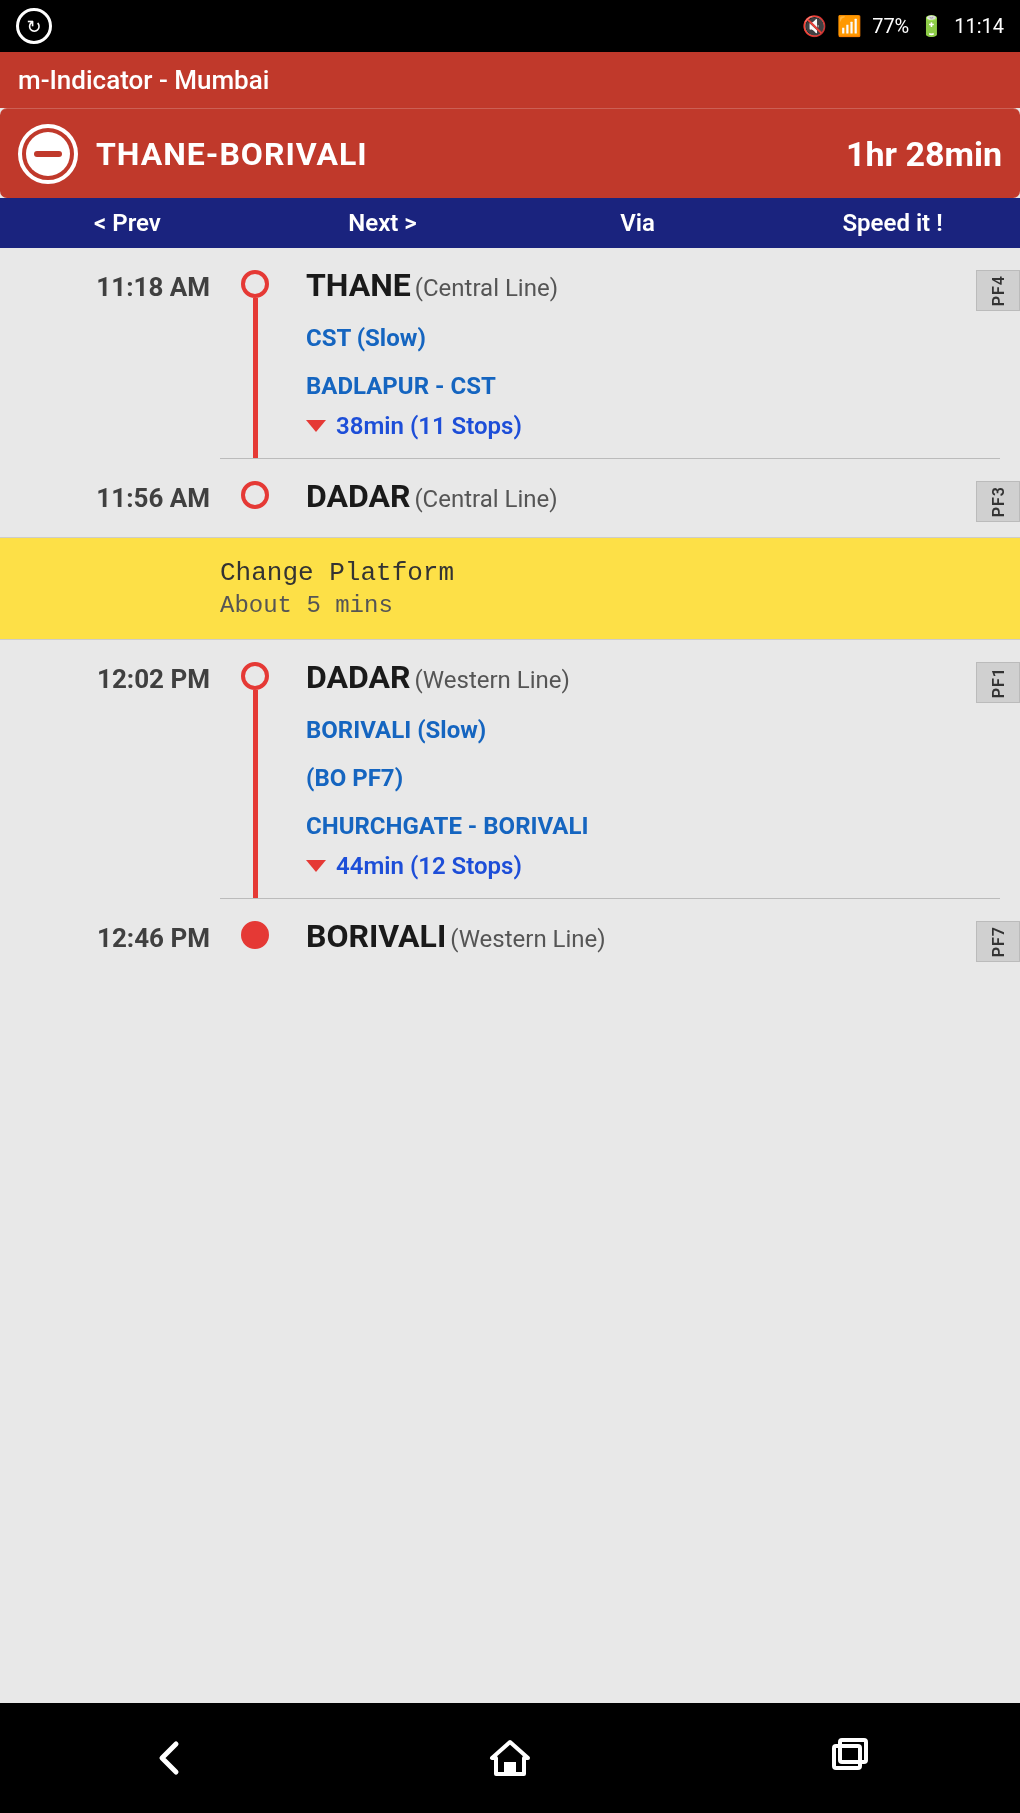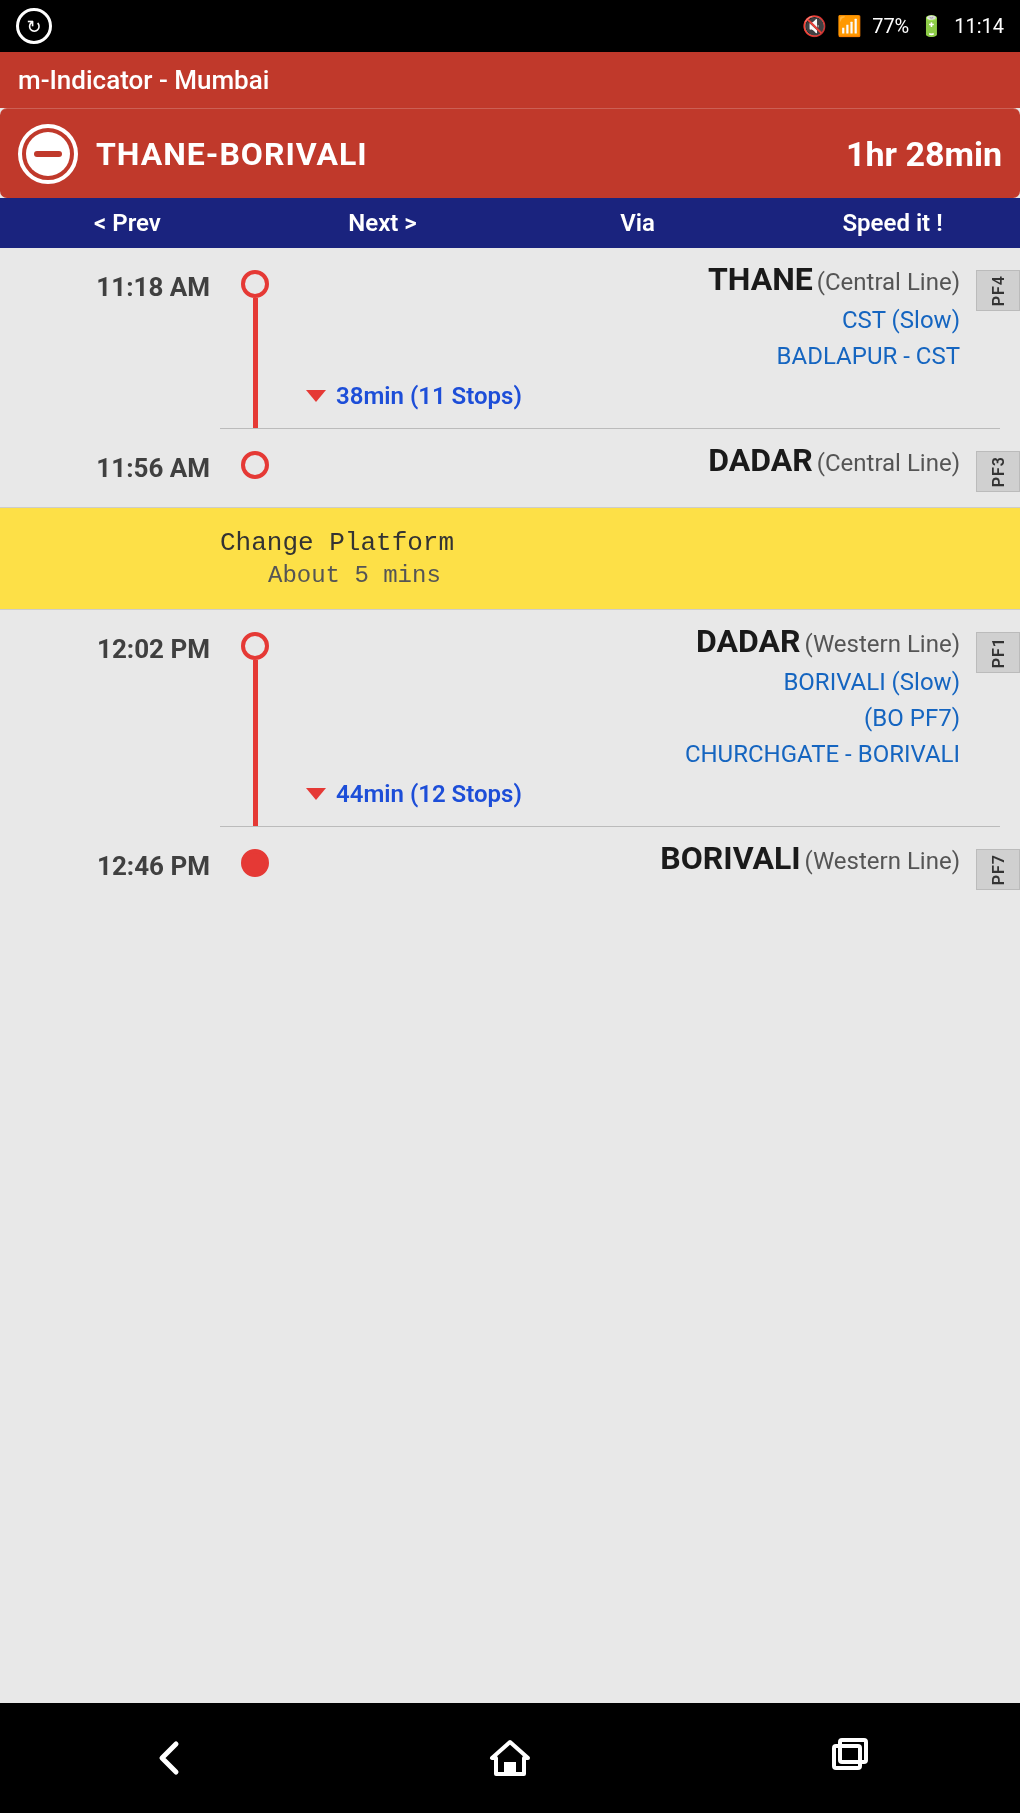--- a/index.html
+++ b/index.html
@@ -168,40 +168,39 @@
     .connector {
       width: 5px;
       background: #e53935;
       flex: 1;
       min-height: 30px;
     }
 
     
     .info-col {
       flex: 1;
-      padding: 12px 60px 18px 16px;
-      text-align: right;
+      padding: 18px 60px 18px 16px;
     }
     .station-name {
       font-size: 32px;
       font-weight: 700;
       color: #1a1a1a;
       display: inline;
     }
     .station-line {
       font-size: 24px;
       font-weight: 400;
       color: #555;
     }
     .train-link {
       display: block;
       font-size: 24px;
       color: #1565c0;
-      margin-top: 8px;
-      font-weight: 400;
+      margin-top: 20px;
+      font-weight: 700;
     }
     .expand-row {
       display: flex;
       align-items: center;
       margin-top: 12px;
       color: #1d4ed8;
       font-size: 24px;
       font-weight: 600;
       cursor: pointer;
     }
@@ -248,21 +247,20 @@
     }
     .change-platform-title {
       font-size: 26px;
       font-weight: 500;
       color: #333;
     }
     .change-platform-time {
       font-size: 24px;
       color: #555;
       margin-top: 4px;
-      margin-left: 48px;
     }
 
     
     .section-sep {
       height: 1px;
       background: #bbb;
       margin: 0 20px 0 220px;
     }
 
     

